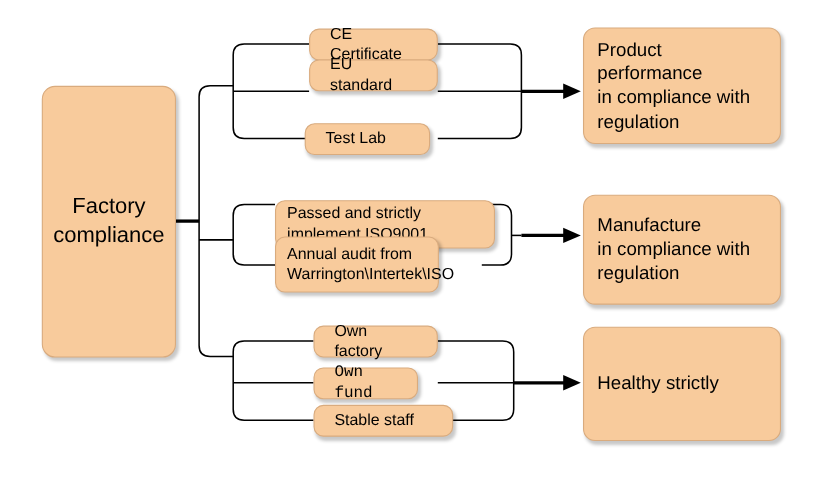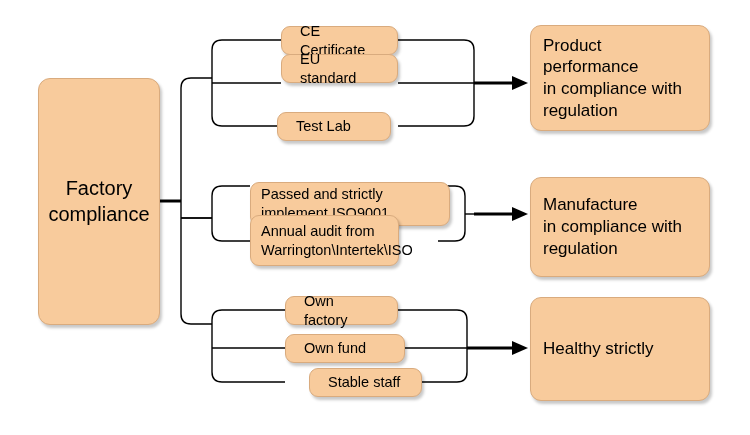--- a/index.html
+++ b/index.html
@@ -86,22 +86,22 @@
   .n-ce      { left: 281px; top: 26px;  width: 117px; }
   .n-eu      { left: 281px; top: 54px;  width: 117px; }
   .n-testlab { left: 277px; top: 112px; width: 114px; }
 
   
   .n-iso   { left: 250px; top: 164px; width: 200px; height: 44px; margin-top: 18px; }
   .n-audit { left: 250px; top: 215px; width: 149px; height: 51px; }
 
   
   .n-ownfactory { left: 285px; top: 296px; width: 113px; }
-  .n-ownfund    { left: 285px; top: 334px; width: 120px; }
-  .n-stablestaff{ left: 285px; top: 368px; width: 113px; margin-left: 24px; }
+  .n-ownfund    { left: 285px; top: 334px; width: 95px; font-family: Liberation Mono, monospace; }
+  .n-stablestaff{ left: 285px; top: 368px; width: 127px; }
 
   
   .n-product { left: 530px; top: 25px;  width: 180px; height: 106px; }
   .n-manu    { left: 530px; top: 177px; width: 180px; height: 100px;  }
   .n-healthy { left: 530px; top: 297px; width: 180px; height: 104px; }
 </style>
 </head>
 <body>
 
 <div id="stage">

